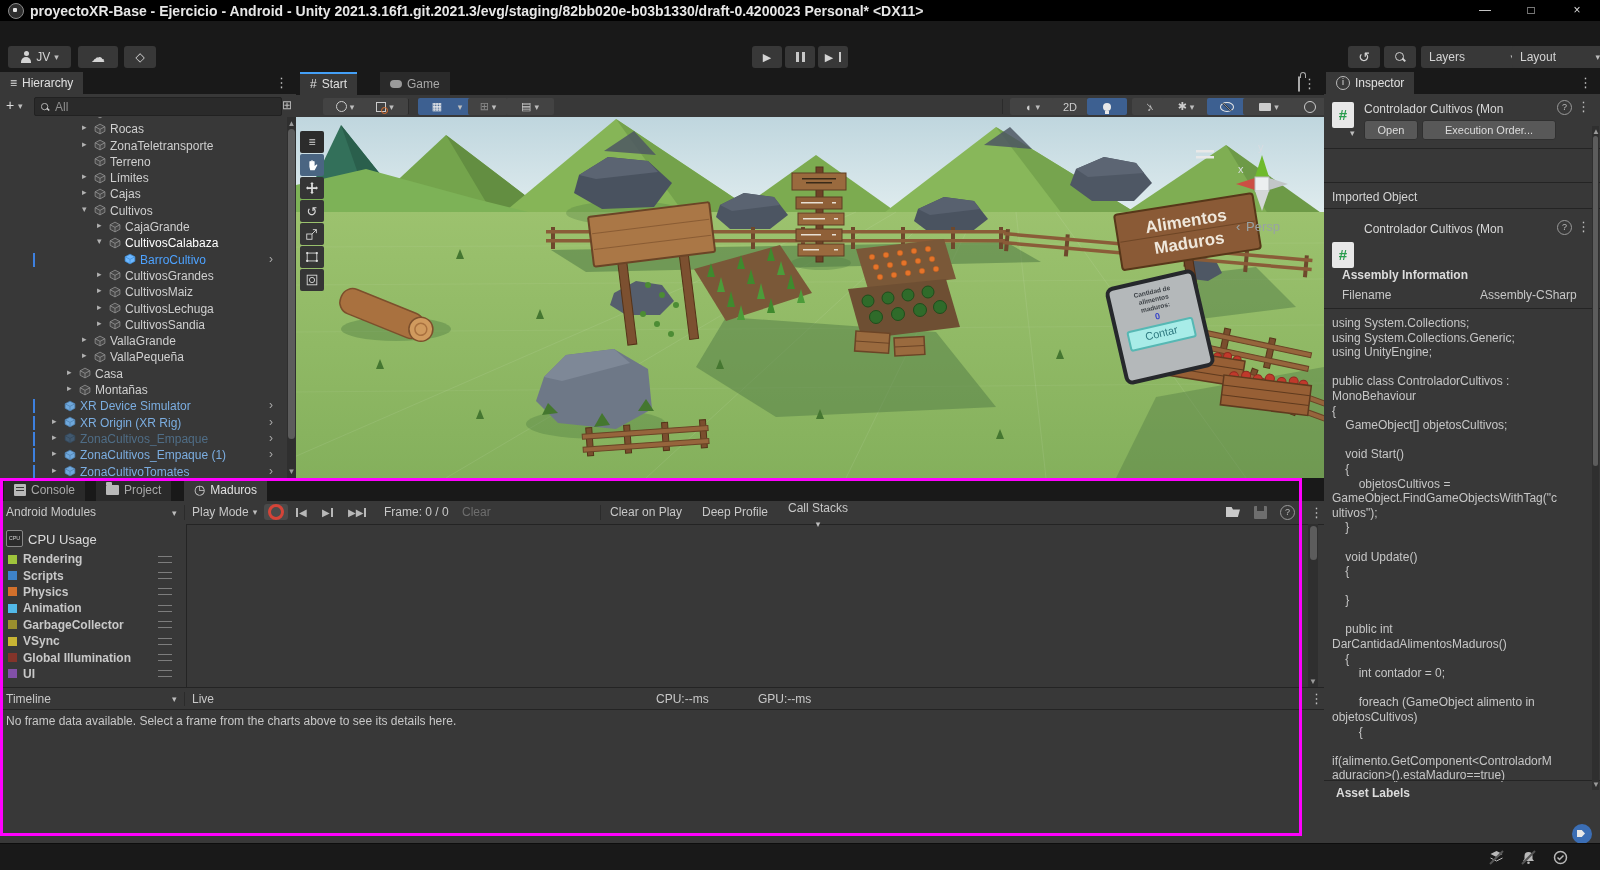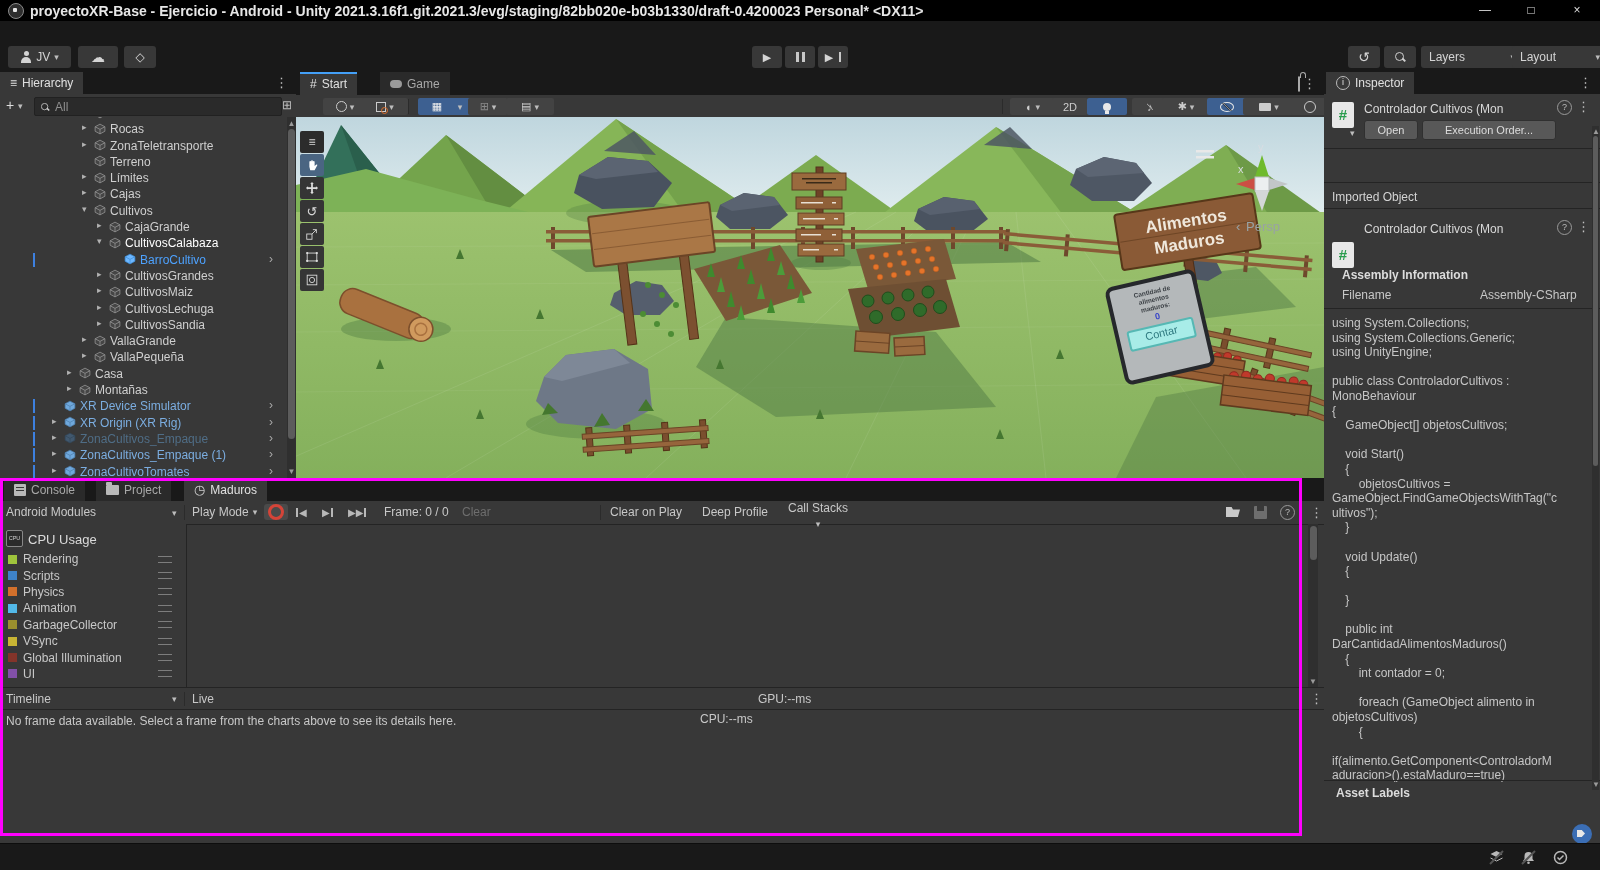--- a/index.html
+++ b/index.html
@@ -67,21 +67,21 @@
   .ibtn{position:absolute;height:18px;background:#585858;border:1px solid #303030;border-radius:3px;color:#dcdcdc;font-size:11px;display:flex;align-items:center;justify-content:center;}
   .qmark{width:13px;height:13px;border-radius:50%;border:1px solid #999;color:#bbb;font-size:9px;text-align:center;line-height:12px;}
   .codeblock{white-space:pre;font-size:12px;line-height:14.6px;color:#c6c6c6;}
   .tagcircle{position:absolute;width:20px;height:20px;border-radius:50%;background:#3b6eb5;}
   .tagcircle::after{content:"";position:absolute;left:5px;top:6px;width:8px;height:7px;background:#e8e8e8;clip-path:polygon(0 0,60% 0,100% 50%,60% 100%,0 100%);}
   
   .ptoolbar{background:#383838;border-bottom:1px solid #242424;}
   .flat{position:absolute;top:0;height:22px;display:flex;align-items:center;gap:4px;color:#c8c8c8;font-size:12px;}
   .recbtn{position:absolute;top:3px;width:24px;height:16px;background:#4a4a4a;border-radius:3px;display:flex;align-items:center;justify-content:center;}
   .recdot{width:10px;height:10px;border:3px solid #d44438;border-radius:50%;}
-  .legrow{position:relative;height:16.4px;display:flex;align-items:center;}
+  .legrow{position:relative;height:16.4px;display:flex;align-items:center;font-weight:bold;}
   .legsq{width:9px;height:9px;margin-left:8px;}
   .leglabel{margin-left:6px;font-size:12px;color:#c8c8c8;white-space:nowrap;}
   .drag{position:absolute;right:14px;width:14px;height:5px;border-top:1px solid #7d7d7d;border-bottom:1px solid #7d7d7d;}
   .chartbadge{position:absolute;background:#0e0e0e;color:#d2d2d2;font-size:11px;padding:1px 6px;border-radius:2px;}
   .cpuicon{position:relative;width:15px;height:15px;background:#2b2b2b;border:1px solid #888;border-radius:2px;color:#cfcfcf;font-size:5.5px;text-align:center;line-height:14px;}
   .folderico{position:relative;width:13px;height:10px;background:#b9b9b9;border-radius:1px;}
   .folderico::before{content:"";position:absolute;left:0;top:-3px;width:6px;height:3px;background:#b9b9b9;border-radius:1px 1px 0 0;}
   .consoleico{position:relative;width:12px;height:12px;background:#b9b9b9;border-radius:1px;}
   .consoleico::after{content:"";position:absolute;left:2px;top:3px;width:8px;height:1.5px;background:#383838;box-shadow:0 3px 0 #383838;}
   .saveico{position:relative;width:13px;height:13px;background:#6e6e6e;border-radius:1px;}
@@ -990,21 +990,21 @@
 
     <div class="abs ptoolbar" style="left:0;top:209px;width:1324px;height:21px;border-top:1px solid #242424;">
       <div class="flat" style="left:6px;height:21px;">
         <span>Timeline</span>
       </div>
       <span class="abs ddarrow" style="left:172px;top:6px;">▾</span>
       <div class="sep" style="left:184px;height:14px;"></div>
       <div class="flat" style="left:192px;height:21px;">
           <span>Live</span>
         </div>
-      <div class="flat" style="left:700px;height:21px;margin-top:20px;">
+      <div class="flat" style="left:656px;height:21px;">
           <span>CPU:--ms</span>
         </div>
       <div class="flat" style="left:758px;height:21px;">
           <span>GPU:--ms</span>
         </div>
       <span class="abs dots" style="left:1310px;top:3px;">⋮</span>
     </div>
 
     <div class="abs" style="left:6px;top:236px;color:#c8c8c8;">No frame data available. Select a frame from the charts above to see its details here.</div>
   </div>

